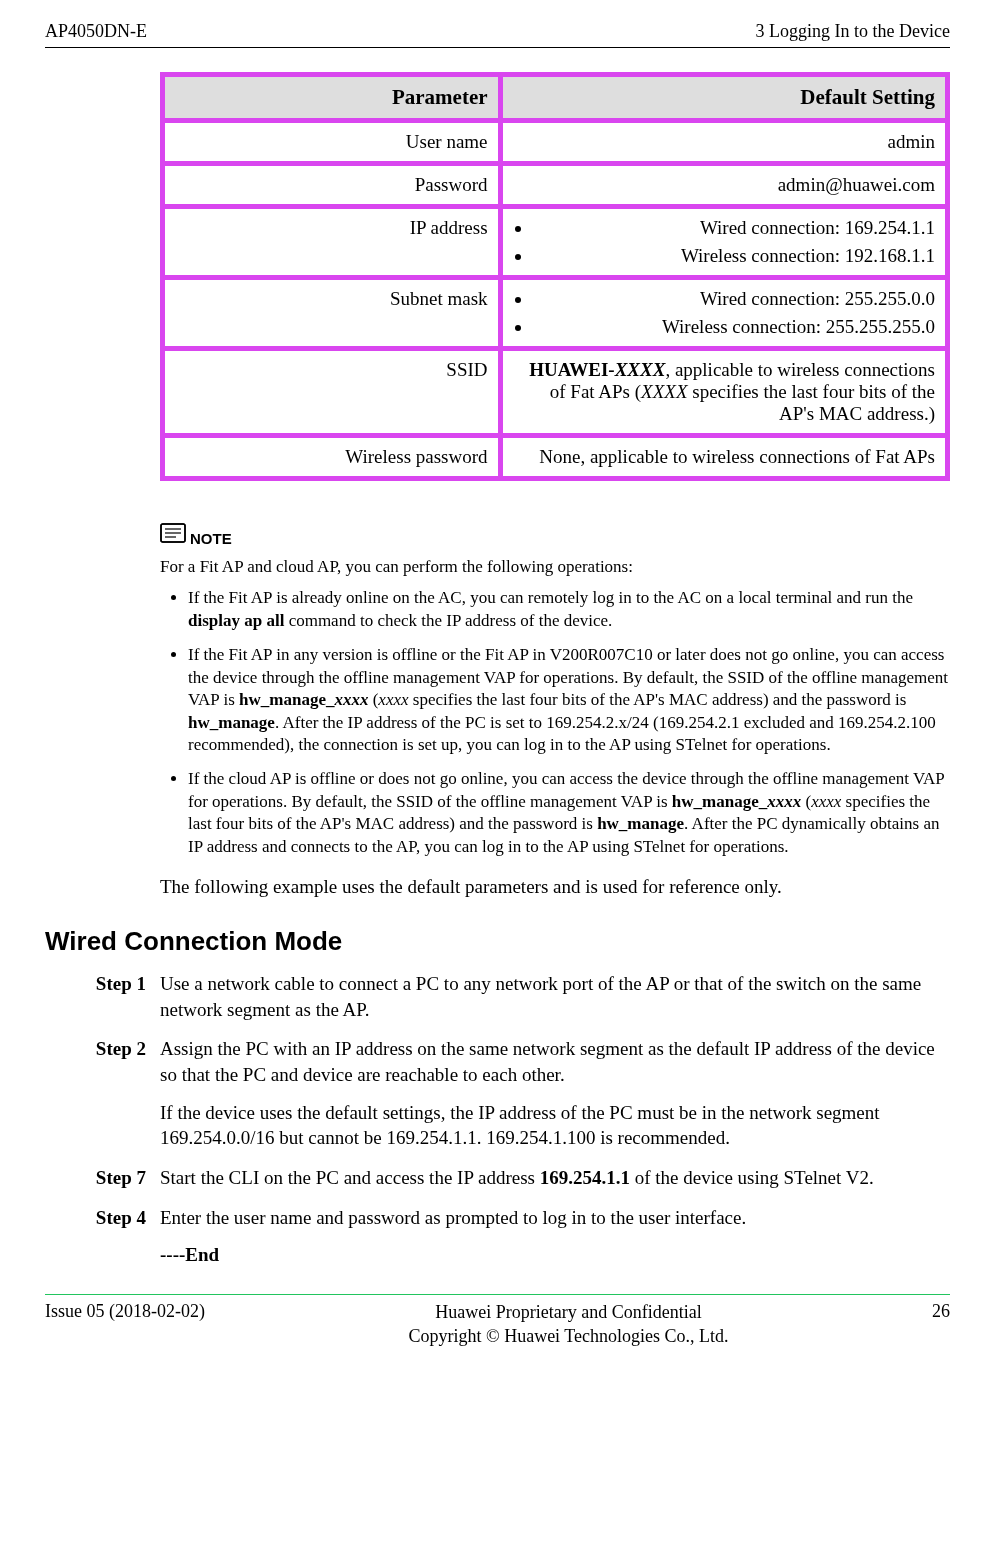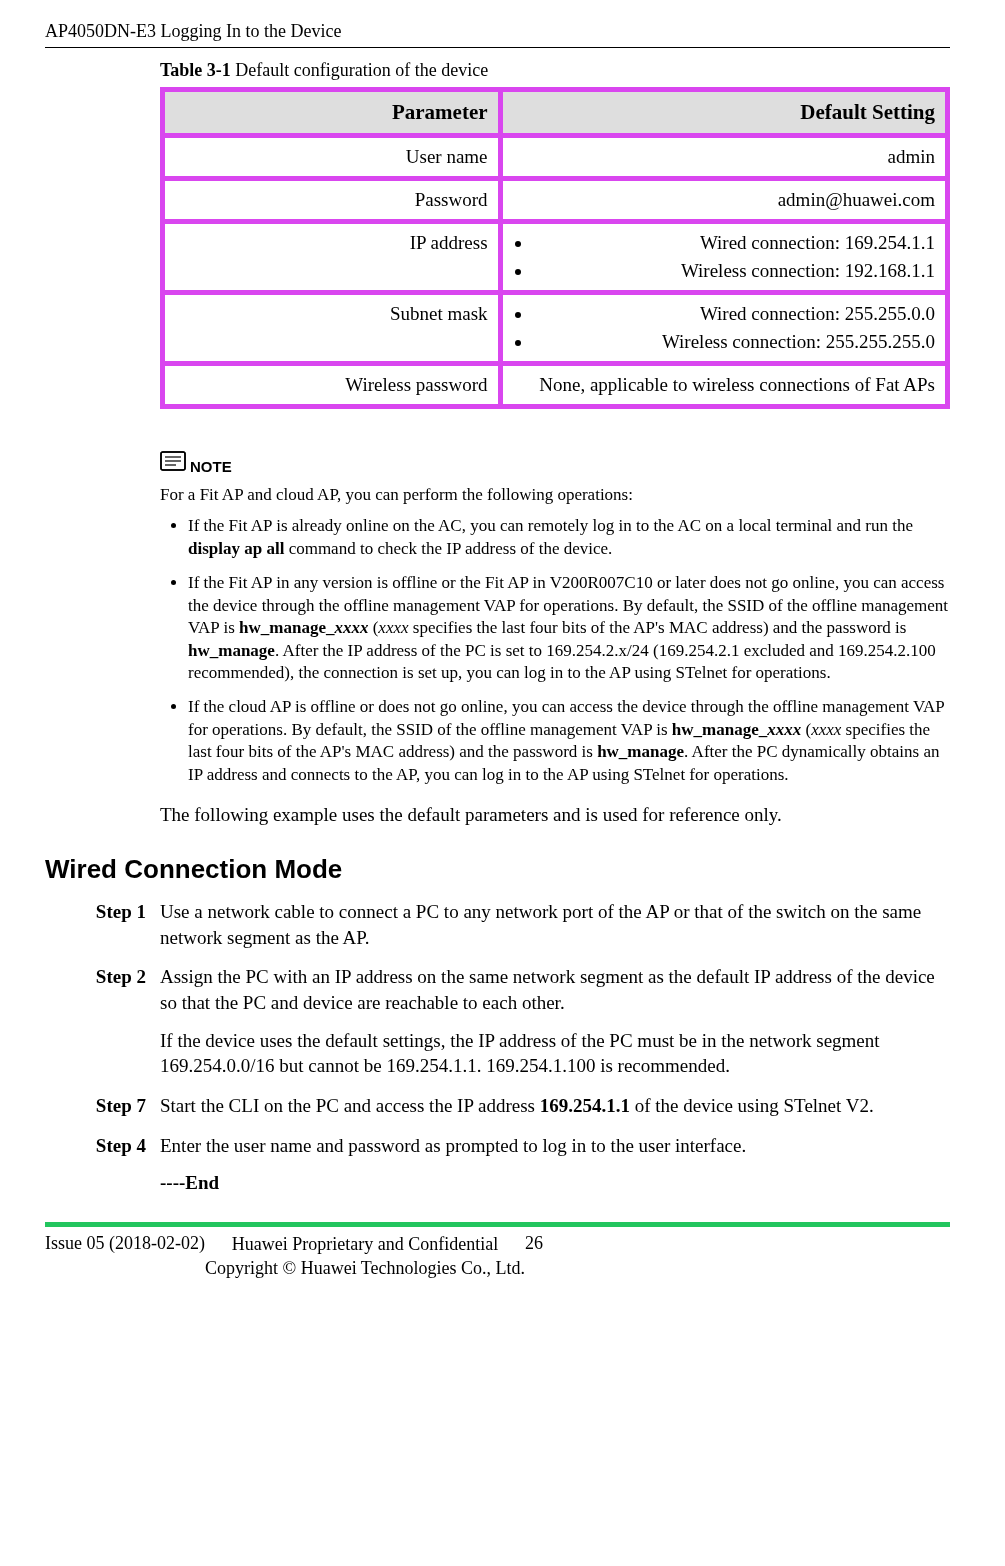--- a/index.html
+++ b/index.html
@@ -9,26 +9,26 @@
       padding: 0;
       background: #fff;
       color: #000;
       width: 1005px;
     }
     .page {
       padding: 20px 55px 20px 45px;
     }
     .header-row {
       display: flex;
-      justify-content: flex-start;
+      justify-content: space-between;
       align-items: flex-end;
       font-size: 18px;
       border-bottom: 1px solid #000;
       padding-bottom: 4px;
-      margin-bottom: 12px;
+      margin-bottom: 24px;
     }
     .header-left { line-height: 1.3; }
     .header-right { line-height: 1.3; }
     .content-indent {
       margin-left: 115px;
     }
     .table-caption {
       font-size: 18px;
       margin-bottom: 6px;
     }
@@ -122,46 +122,44 @@
     .end-marker {
       margin-left: 115px;
       font-weight: bold;
       font-size: 19px;
       margin-top: 2px;
       margin-bottom: 28px;
     }
 
     .footer-row {
       display: flex;
+      justify-content: space-between;
       align-items: flex-start;
       font-size: 18px;
-      border-top: 5px solid #22c55e;
+      border-top: 1px solid #22c55e;
       padding-top: 6px;
       margin-top: 20px;
     }
     .footer-left {}
     .footer-center { text-align: center; line-height: 1.3; }
     .footer-right {}
   </style>
 </head>
 <body>
 
 <div class="page">
 
   <div class="header-row">
     <div class="header-left">
       <div>AP4050DN-E</div>
     </div>
     <div class="header-right">3 Logging In to the Device</div>
   </div>
 
   <div class="content-indent">
-    <div class="table-caption">
-      <span class="bold">Table 3-1</span><span> Default configuration of the device</span>
-    </div>
 
     <table class="cfg">
       <thead>
         <tr>
           <th>Parameter</th>
           <th>Default Setting</th>
         </tr>
       </thead>
       <tbody>
         <tr>
@@ -181,20 +179,26 @@
             </ul>
           </td>
         </tr>
         <tr>
           <td>Subnet mask</td>
           <td>
             <ul class="cell-list">
               <li>Wired connection: 255.255.0.0</li>
               <li>Wireless connection: 255.255.255.0</li>
             </ul>
+          </td>
+        </tr>
+        <tr>
+          <td>SSID</td>
+          <td>
+            <span class="ssid-bold">HUAWEI-</span><span class="ssid-italic">XXXX</span><span>, applicable to wireless connections of Fat APs (</span><span class="italic">XXXX</span><span> specifies the last four bits of the AP's MAC address.)</span>
           </td>
         </tr>
         <tr>
           <td>Wireless password</td>
           <td>None, applicable to wireless connections of Fat APs</td>
         </tr>
       </tbody>
     </table>
 
     <div class="note-block">

